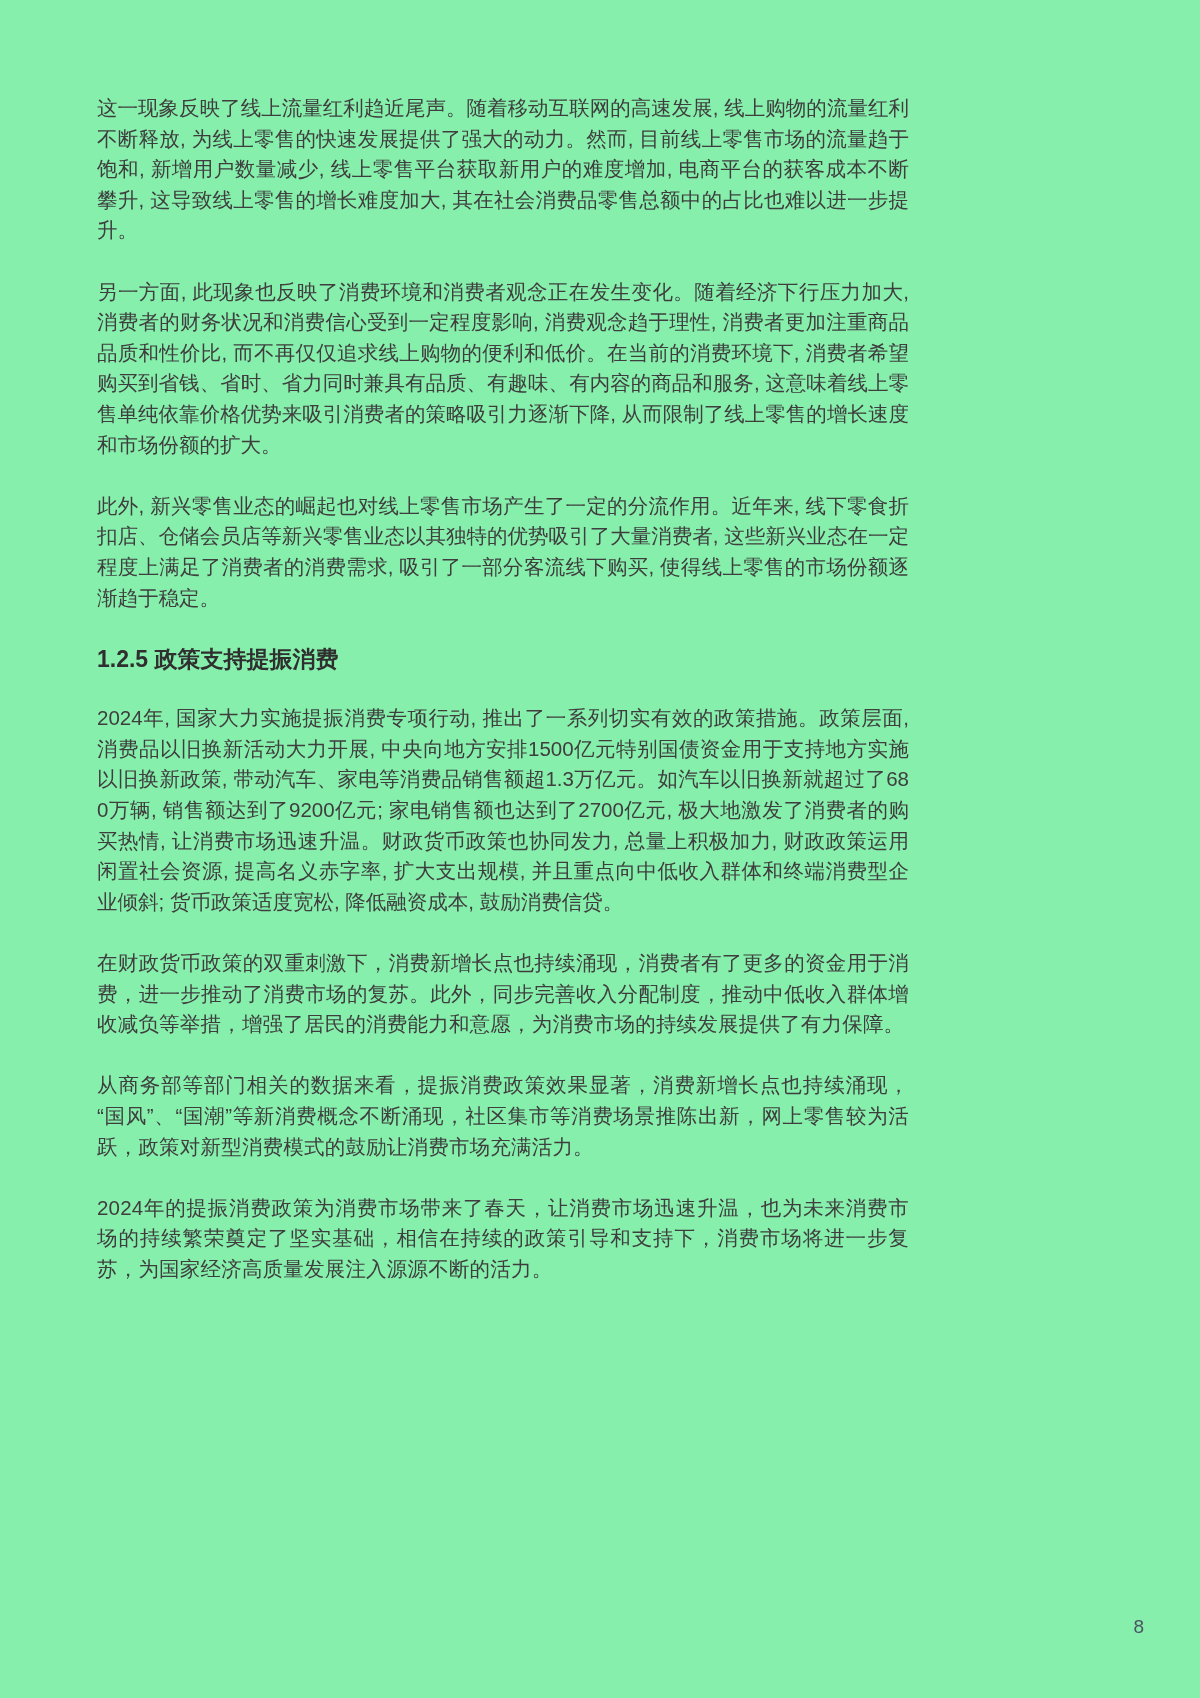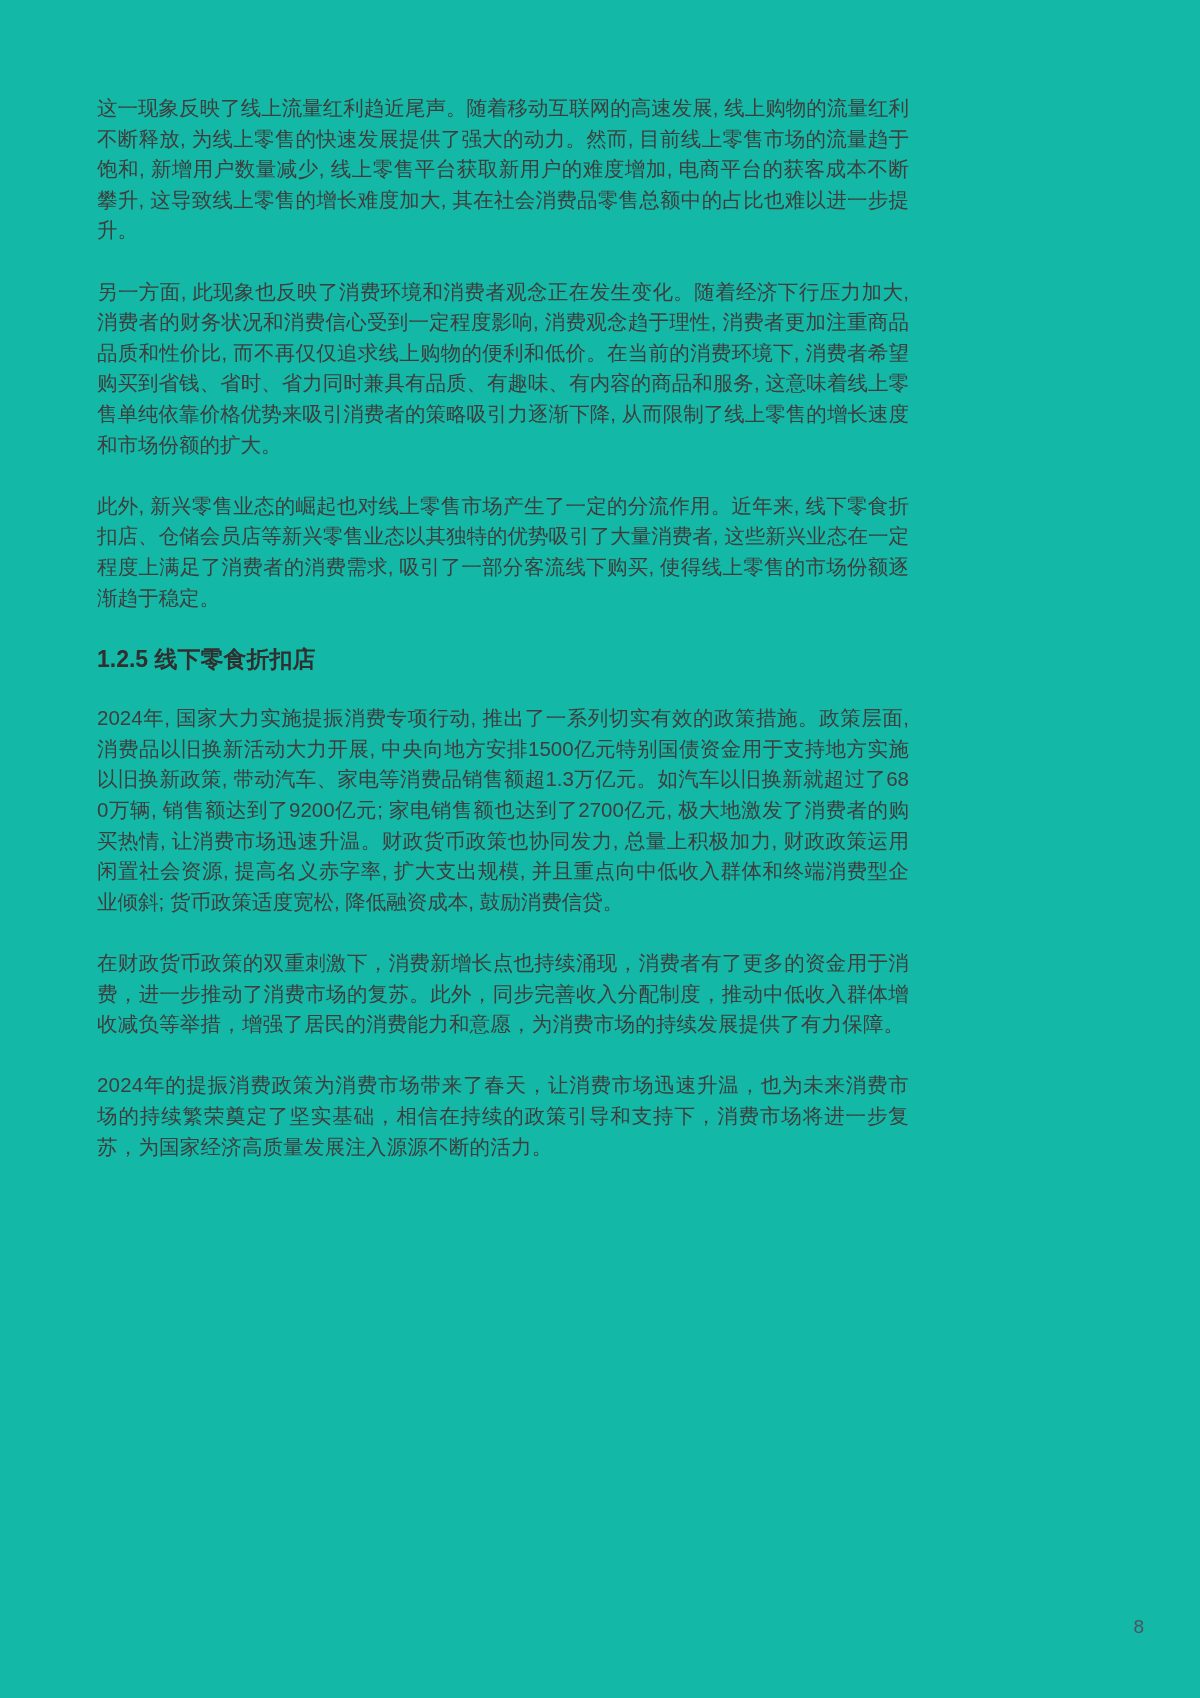--- a/index.html
+++ b/index.html
@@ -10,21 +10,21 @@
   body {
     width: 1200px;
     height: 1698px;
     position: relative;
     font-family: "Liberation Sans", sans-serif;
     overflow: hidden;
   }
   .page {
     position: absolute;
     inset: 0;
-    background: #14b8a6;
+    background: #86efac;
   }
   .content {
     position: absolute;
     left: 97px;
     top: 93px;
     width: 812px;
   }
   p.body-a, p.body-b {
     font-size: 20.5px;
     line-height: 30.6px;
@@ -54,21 +54,22 @@
   }
 </style>
 </head>
 <body>
 
 <div class="page">
   <div class="content">
     <p class="body-a">这一现象反映了线上流量红利趋近尾声。随着移动互联网的高速发展, 线上购物的流量红利不断释放, 为线上零售的快速发展提供了强大的动力。然而, 目前线上零售市场的流量趋于饱和, 新增用户数量减少, 线上零售平台获取新用户的难度增加, 电商平台的获客成本不断攀升, 这导致线上零售的增长难度加大, 其在社会消费品零售总额中的占比也难以进一步提升。</p>
     <p class="body-a">另一方面, 此现象也反映了消费环境和消费者观念正在发生变化。随着经济下行压力加大, 消费者的财务状况和消费信心受到一定程度影响, 消费观念趋于理性, 消费者更加注重商品品质和性价比, 而不再仅仅追求线上购物的便利和低价。在当前的消费环境下, 消费者希望购买到省钱、省时、省力同时兼具有品质、有趣味、有内容的商品和服务, 这意味着线上零售单纯依靠价格优势来吸引消费者的策略吸引力逐渐下降, 从而限制了线上零售的增长速度和市场份额的扩大。</p>
     <p class="body-a">此外, 新兴零售业态的崛起也对线上零售市场产生了一定的分流作用。近年来, 线下零食折扣店、仓储会员店等新兴零售业态以其独特的优势吸引了大量消费者, 这些新兴业态在一定程度上满足了消费者的消费需求, 吸引了一部分客流线下购买, 使得线上零售的市场份额逐渐趋于稳定。</p>
-    <h2 class="heading">1.2.5 线下零食折扣店</h2>
+    <h2 class="heading">1.2.5 政策支持提振消费</h2>
     <p class="body-a">2024年, 国家大力实施提振消费专项行动, 推出了一系列切实有效的政策措施。政策层面, 消费品以旧换新活动大力开展, 中央向地方安排1500亿元特别国债资金用于支持地方实施以旧换新政策, 带动汽车、家电等消费品销售额超1.3万亿元。如汽车以旧换新就超过了680万辆, 销售额达到了9200亿元; 家电销售额也达到了2700亿元, 极大地激发了消费者的购买热情, 让消费市场迅速升温。财政货币政策也协同发力, 总量上积极加力, 财政政策运用闲置社会资源, 提高名义赤字率, 扩大支出规模, 并且重点向中低收入群体和终端消费型企业倾斜; 货币政策适度宽松, 降低融资成本, 鼓励消费信贷。</p>
     <p class="body-b">在财政货币政策的双重刺激下，消费新增长点也持续涌现，消费者有了更多的资金用于消费，进一步推动了消费市场的复苏。此外，同步完善收入分配制度，推动中低收入群体增收减负等举措，增强了居民的消费能力和意愿，为消费市场的持续发展提供了有力保障。</p>
+    <p class="body-b">从商务部等部门相关的数据来看，提振消费政策效果显著，消费新增长点也持续涌现，“国风”、“国潮”等新消费概念不断涌现，社区集市等消费场景推陈出新，网上零售较为活跃，政策对新型消费模式的鼓励让消费市场充满活力。</p>
     <p class="body-b">2024年的提振消费政策为消费市场带来了春天，让消费市场迅速升温，也为未来消费市场的持续繁荣奠定了坚实基础，相信在持续的政策引导和支持下，消费市场将进一步复苏，为国家经济高质量发展注入源源不断的活力。</p>
   </div>
   <div class="footer">
     <span class="page-num">8</span>
   </div>
 </div>
 
 </body></html>

